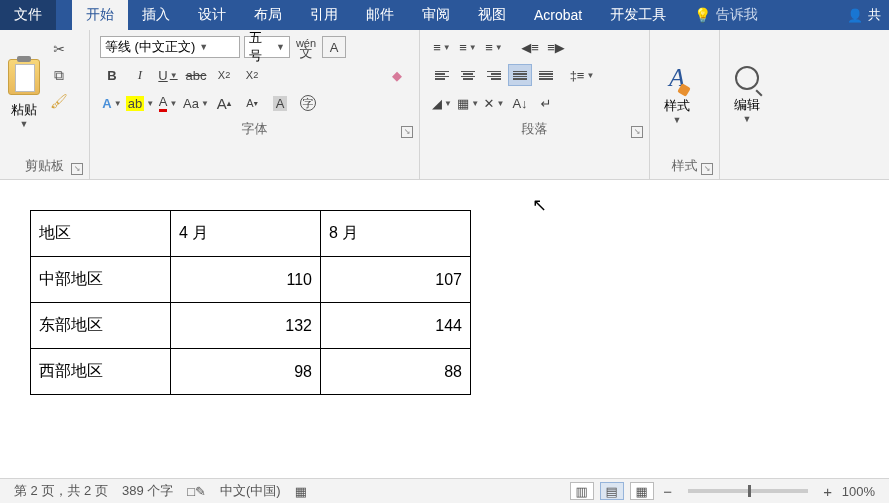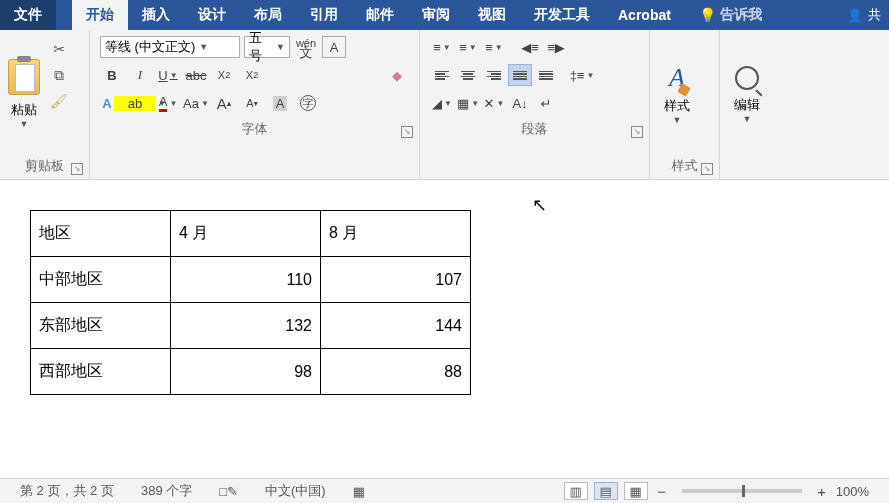--- a/index.html
+++ b/index.html
@@ -1,20 +1,20 @@
 <!DOCTYPE html>
 <html><head>
 <meta charset="utf-8">
 <style>
 * { margin: 0; padding: 0; box-sizing: border-box; font-family: "Microsoft YaHei", Arial, sans-serif; }
 body { width: 889px; height: 503px; background: #fff; overflow: hidden; font-size: 13px; }
 
 
 .tab-bar { display: flex; background: #2b579a; height: 30px; align-items: stretch; }
-.tab { color: #fff; padding: 0 14px; display: flex; align-items: center; font-size: 14px; cursor: pointer; font-weight: bold; }
+.tab { color: #fff; padding: 0 14px; display: flex; align-items: center; font-size: 14px; cursor: pointer; }
 .tab.file { background: #1e3e6e; }
 .tab.active { background: #f3f3f3; color: #2b579a; margin-left: 16px; }
 .tab.tell { color: #c9d6ea; }
 .tab.tell .bulb { margin-right: 4px; }
 .share-area { margin-left: auto; display: flex; align-items: center; color: #fff; padding: 0 8px; background: #2b579a; }
 .share-area .person { margin-right: 4px; }
 
 
 .ribbon { display: flex; background: #f3f3f3; border-bottom: 1px solid #d4d4d4; height: 150px; }
 .group { border-right: 1px solid #d4d4d4; display: flex; flex-direction: column; padding: 2px 4px 0 4px; }
@@ -44,21 +44,21 @@
 .wen { font-size: 11px; line-height: 10px; }
 .bold { font-weight: bold; }
 .italic { font-style: italic; font-family: Georgia; }
 .underline { text-decoration: underline; }
 .strike { text-decoration: line-through; }
 .sub { font-size: 11px; }
 .sup { font-size: 11px; }
 .eraser { color: #d77a9a; }
 .color-bar { border-bottom: 3px solid; padding-bottom: 0; line-height: 14px; }
 .red-bar { border-color: #d00; }
-.yellow-bg { background: #ffff00; padding: 0 14px; }
+.yellow-bg { background: #ffff00; padding: 0 2px; }
 .circled { border: 1px solid #555; border-radius: 50%; width: 16px; height: 16px; font-size: 11px; display:flex;align-items:center;justify-content:center; }
 .highlight-box { background:#d0d0d0; padding:0 3px; }
 
 
 .para-body { display: flex; flex-direction: column; gap: 6px; padding: 4px 6px; }
 .para-row { display: flex; align-items: center; gap: 2px; }
 .align-active { background: #c4d4ea; border: 1px solid #96b4da; }
 .lines-icon { display: flex; flex-direction: column; gap: 1px; width: 14px; }
 .lines-icon span { height: 1.5px; background: #555; }
 
@@ -72,21 +72,21 @@
 
 .doc-area { background: #fff; padding: 30px 30px; height: 298px; position: relative; }
 .cursor-arrow { position: absolute; left: 532px; top: 14px; font-size: 18px; color: #000; }
 table.data { border-collapse: collapse; }
 table.data td { border: 1px solid #000; padding: 12px 8px; font-size: 16px; height: 28px; }
 table.data td.hdr { width: 140px; }
 table.data td.col { width: 150px; }
 table.data td.num { text-align: right; }
 
 
-.status-bar { position: absolute; left:0; right:0; bottom: 0; height: 25px; background: #f3f3f3; border-top: 1px solid #d4d4d4; display: flex; align-items: center; font-size: 13px; color: #555; padding: 0 20px; gap: 13px; }
+.status-bar { position: absolute; left:0; right:0; bottom: 0; height: 25px; background: #f3f3f3; border-top: 1px solid #d4d4d4; display: flex; align-items: center; font-size: 13px; color: #555; padding: 0 14px; }
 .status-bar .sb-item { margin-right: 14px; display:flex; align-items:center; gap:4px; }
 .sb-right { margin-left: auto; display: flex; align-items: center; gap: 6px; }
 .view-btn { width: 24px; height: 18px; border: 1px solid #bbb; display:flex; align-items:center; justify-content:center; cursor:pointer; background:#fff; }
 .view-btn.active { background:#dce6f2; border-color:#96b4da; }
 .slider { width: 120px; height: 4px; background: #ccc; position: relative; margin: 0 6px; }
 .slider::before { content:""; position:absolute; left:50%; top:-4px; width:3px; height:12px; background:#666; }
 .zoom-op { width:16px; text-align:center; cursor:pointer; font-size:15px; color:#555; }
 </style>
 </head>
 <body>
@@ -94,22 +94,22 @@
 <div class="tab-bar">
   <div class="tab file">文件</div>
   <div class="tab active">开始</div>
   <div class="tab">插入</div>
   <div class="tab">设计</div>
   <div class="tab">布局</div>
   <div class="tab">引用</div>
   <div class="tab">邮件</div>
   <div class="tab">审阅</div>
   <div class="tab">视图</div>
+  <div class="tab">Acrobat</div>
   <div class="tab">开发工具</div>
-  <div class="tab">Acrobat</div>
   <div class="tab tell">
       <span class="bulb">💡</span>
       <span>告诉我</span>
     </div>
   <div class="share-area">
       <span class="person">👤</span>
       <span>共</span>
     </div>
 </div>
 

